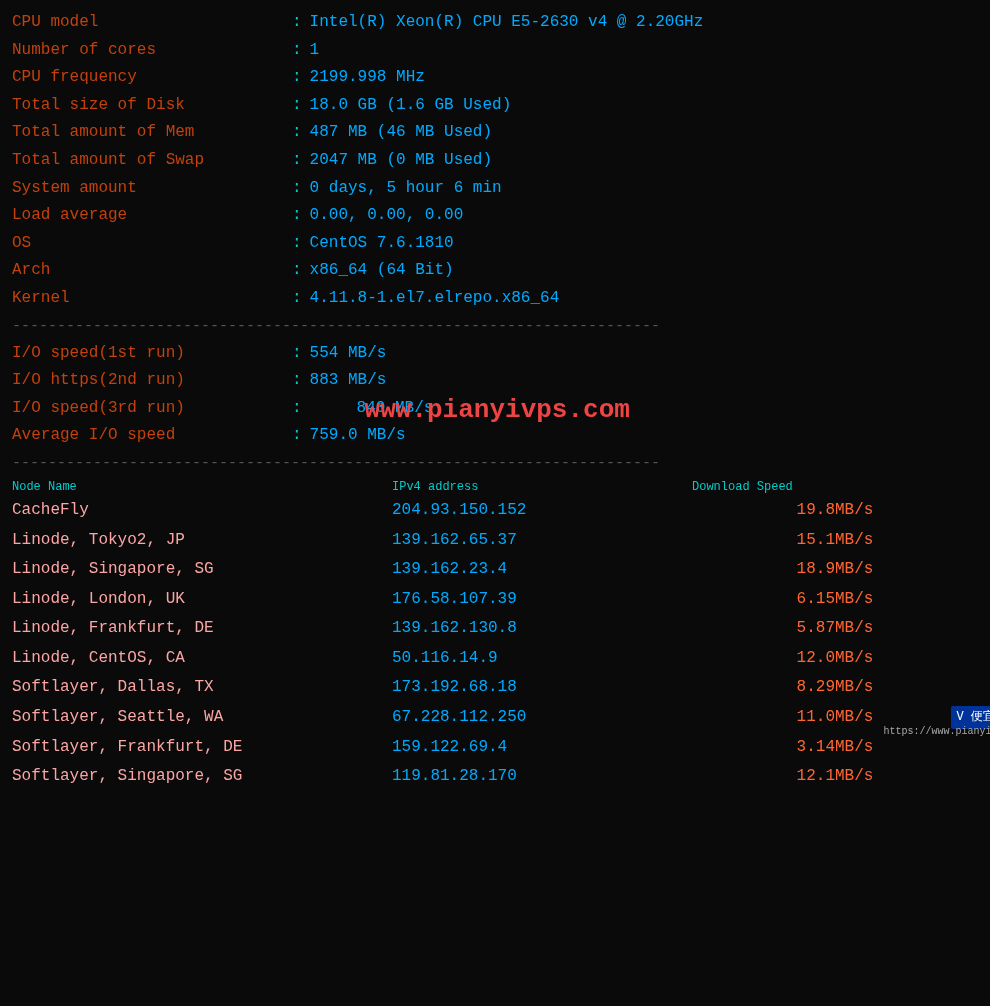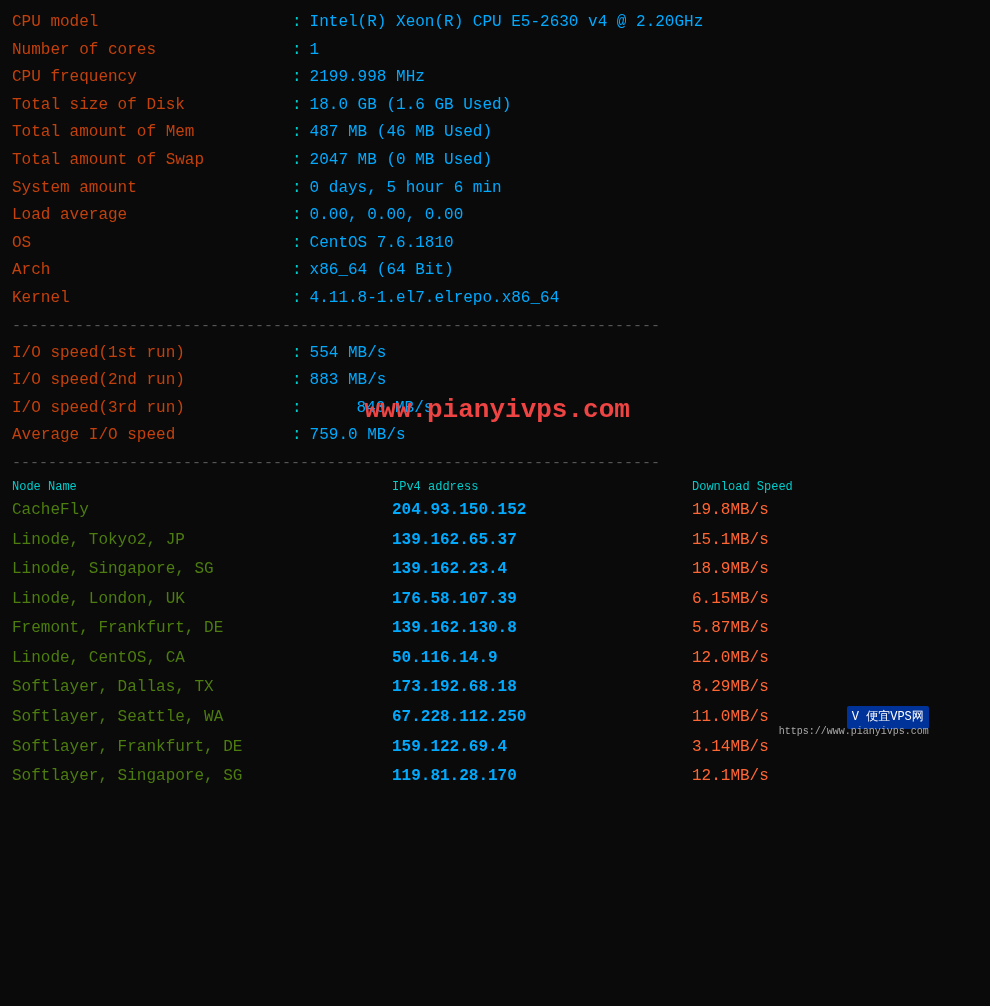--- a/index.html
+++ b/index.html
@@ -70,32 +70,32 @@
       font-size: 12px;
     }
 
     .network-table td {
       padding: 2px 0;
       font-size: 16px;
       line-height: 1.6;
     }
 
     .col-name {
-      color: #4d7c0f;
+      color: #fca5a5;
       width: 380px;
     }
 
     .col-ip {
       color: #00aaff;
       width: 300px;
-      font-weight: bold;
     }
 
     .col-speed {
       color: #ff6633;
+      text-align: center;
     }
 
     .watermark-container {
       position: relative;
     }
   </style>
 </head>
 <body>
 
 <div>
@@ -160,21 +160,21 @@
 
   <div class="divider">------------------------------------------------------------------------</div>
 
   <div class="info-block section-io">
   <div class="info-row">
         <span class="info-label">I/O speed(1st run) </span>
         <span class="info-colon">: </span>
         <span class="info-value">554 MB/s</span>
       </div>
       <div class="info-row">
-        <span class="info-label">I/O speed(2nd run) </span>
+        <span class="info-label">I/O https(2nd run) </span>
         <span class="info-colon">: </span>
         <span class="info-value">883 MB/s</span>
       </div>
       <div class="info-row">
         <span class="info-label">I/O speed(3rd run) </span>
         <span class="info-colon">: </span>
         <span class="info-value" style="position: relative; margin-left: 47px;">840 MB/s<span style="color: #ef4444; font-size: 26px; font-weight: bold; position: absolute; left: 8px; top: -6px; z-index: 10; white-space: nowrap; pointer-events: none; text-align: center;">www.pianyivps.com</span></span>
       </div>
       <div class="info-row">
         <span class="info-label">Average I/O speed  </span>
@@ -209,21 +209,21 @@
             <td class="col-name">Linode, Singapore, SG</td>
             <td class="col-ip">139.162.23.4</td>
             <td class="col-speed">18.9MB/s</td>
           </tr>
           <tr>
             <td class="col-name">Linode, London, UK</td>
             <td class="col-ip">176.58.107.39</td>
             <td class="col-speed">6.15MB/s</td>
           </tr>
           <tr>
-            <td class="col-name">Fremont, Frankfurt, DE</td>
+            <td class="col-name">Linode, Frankfurt, DE</td>
             <td class="col-ip">139.162.130.8</td>
             <td class="col-speed">5.87MB/s</td>
           </tr>
           <tr>
             <td class="col-name">Linode, CentOS, CA</td>
             <td class="col-ip">50.116.14.9</td>
             <td class="col-speed">12.0MB/s</td>
           </tr>
           <tr>
             <td class="col-name">Softlayer, Dallas, TX</td>

